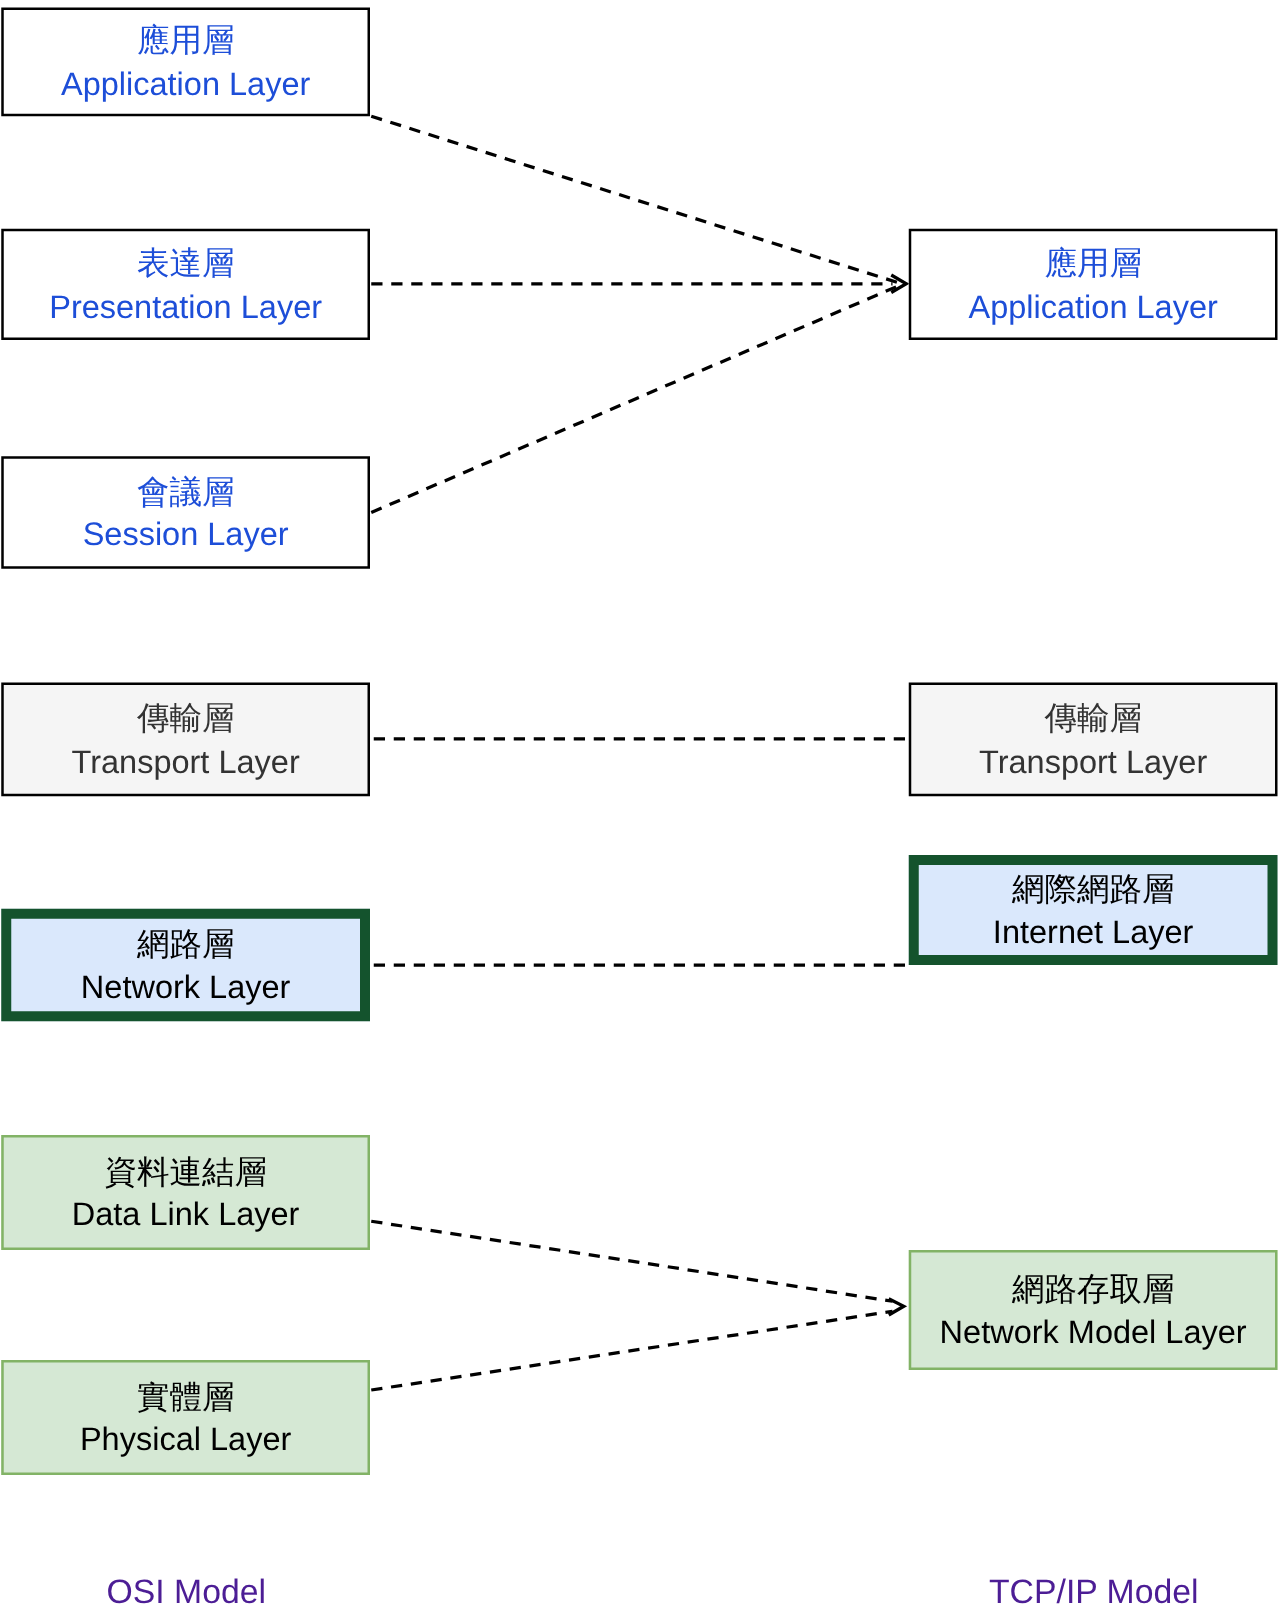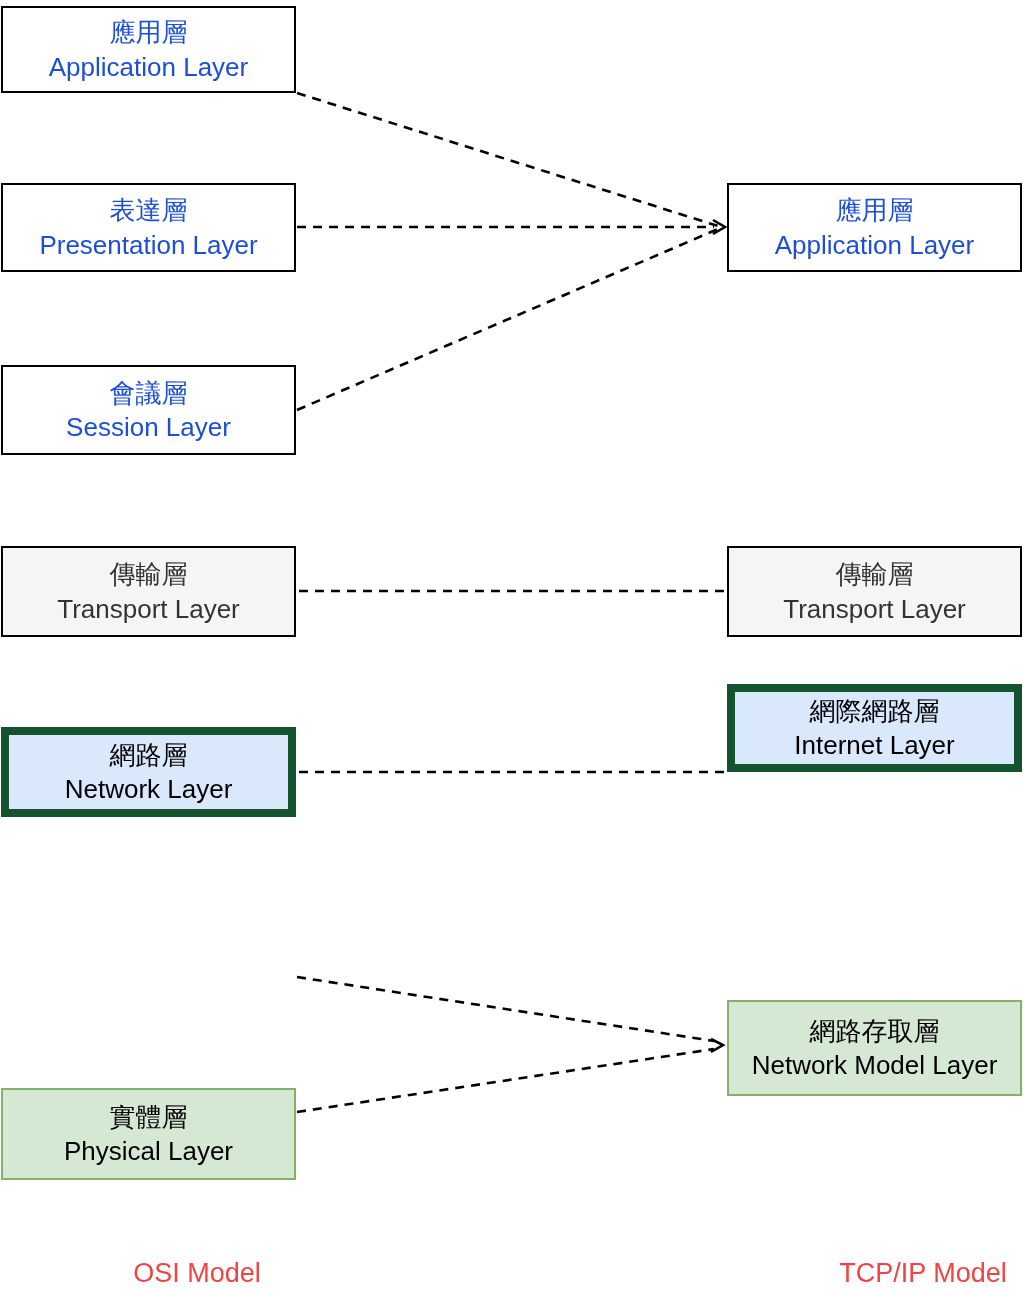--- a/index.html
+++ b/index.html
@@ -67,22 +67,21 @@
   }
   .connector-layer path.dashed {
     stroke-dasharray: 9 7;
   }
 
   .model-label {
     position: absolute;
     width: 296px;
     text-align: center;
     font-size: 27px;
-    color: #ef4444;
-    margin-left: 48px;
+    color: #4c1d95;
   }
   .model-label.left  { left: 1px;   top: 1258px; }
   .model-label.right { left: 727px; top: 1258px; }
 </style>
 </head>
 <body>
 
 <div class="canvas">
 
   <svg class="connector-layer" viewBox="0 0 1024 1296" xmlns="http://www.w3.org/2000/svg">
@@ -115,20 +114,24 @@
   <div class="layer-box col-left style-gray" style="top:546px;height:91px;">
     <span class="zh-line">傳輸層</span>
     <span class="en-line">Transport Layer</span>
   </div>
 
   <div class="layer-box col-left style-blue" style="top:727px;height:90px;">
     <span class="zh-line">網路層</span>
     <span class="en-line">Network Layer</span>
   </div>
 
+  <div class="layer-box col-left style-green" style="top:908px;height:92px;">
+    <span class="zh-line">資料連結層</span>
+    <span class="en-line">Data Link Layer</span>
+  </div>
 
   <div class="layer-box col-left style-green" style="top:1088px;height:92px;">
     <span class="zh-line">實體層</span>
     <span class="en-line">Physical Layer</span>
   </div>
 
   <div class="layer-box col-right style-white" style="top:183px;height:89px;">
     <span class="zh-line">應用層</span>
     <span class="en-line">Application Layer</span>
   </div>

